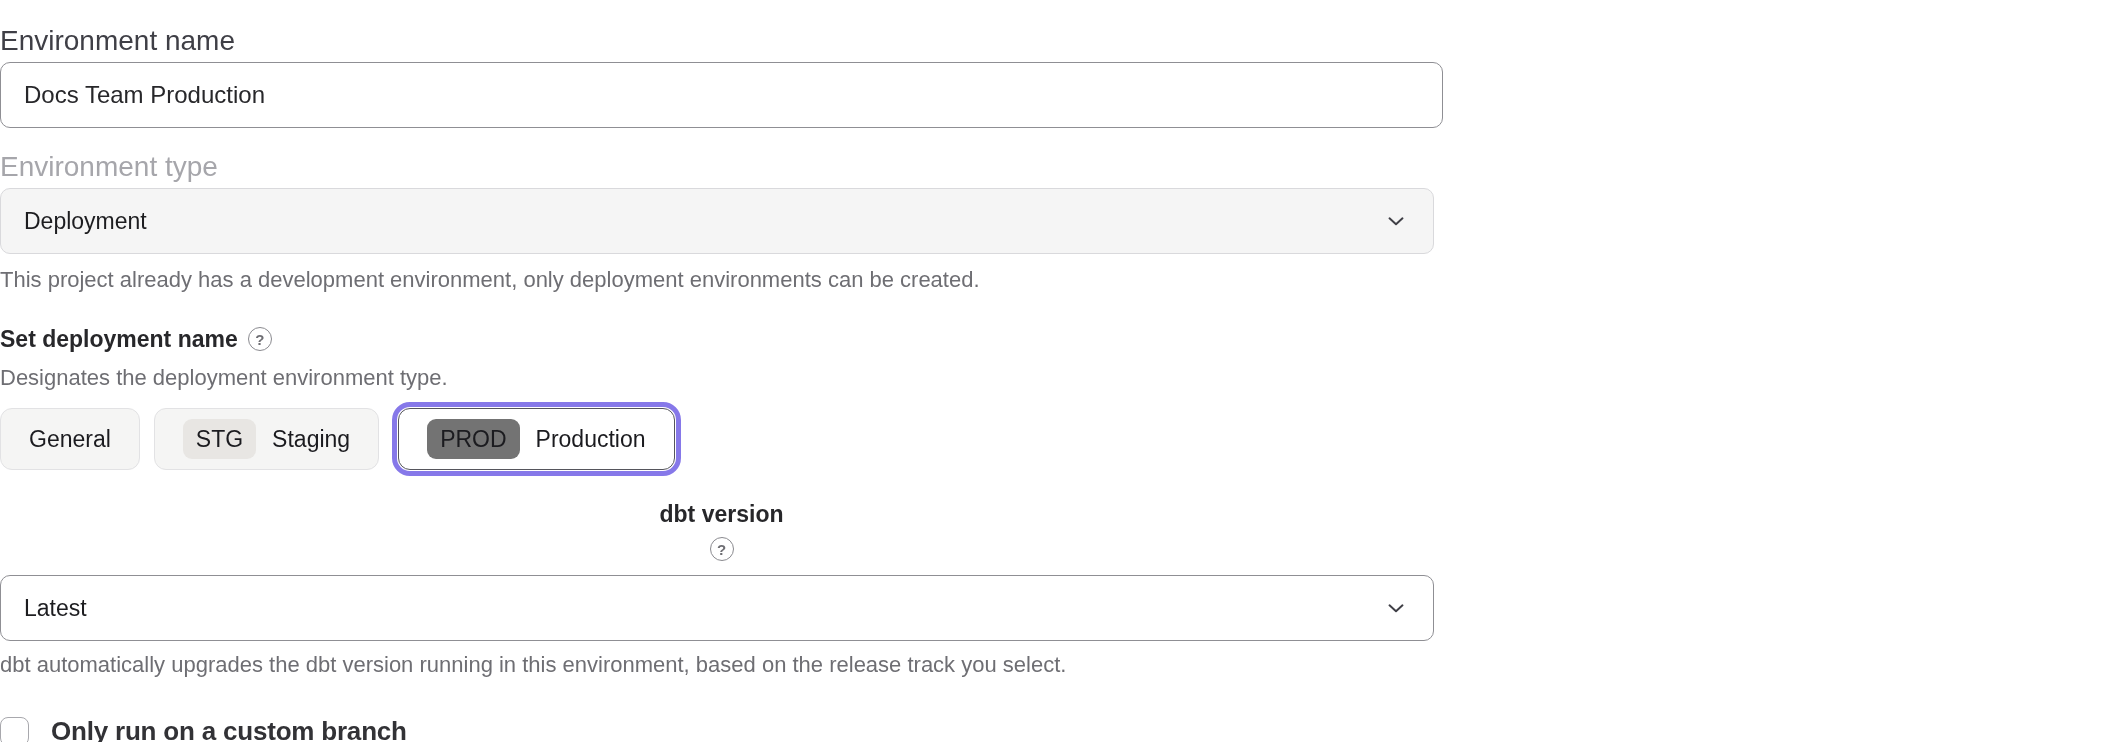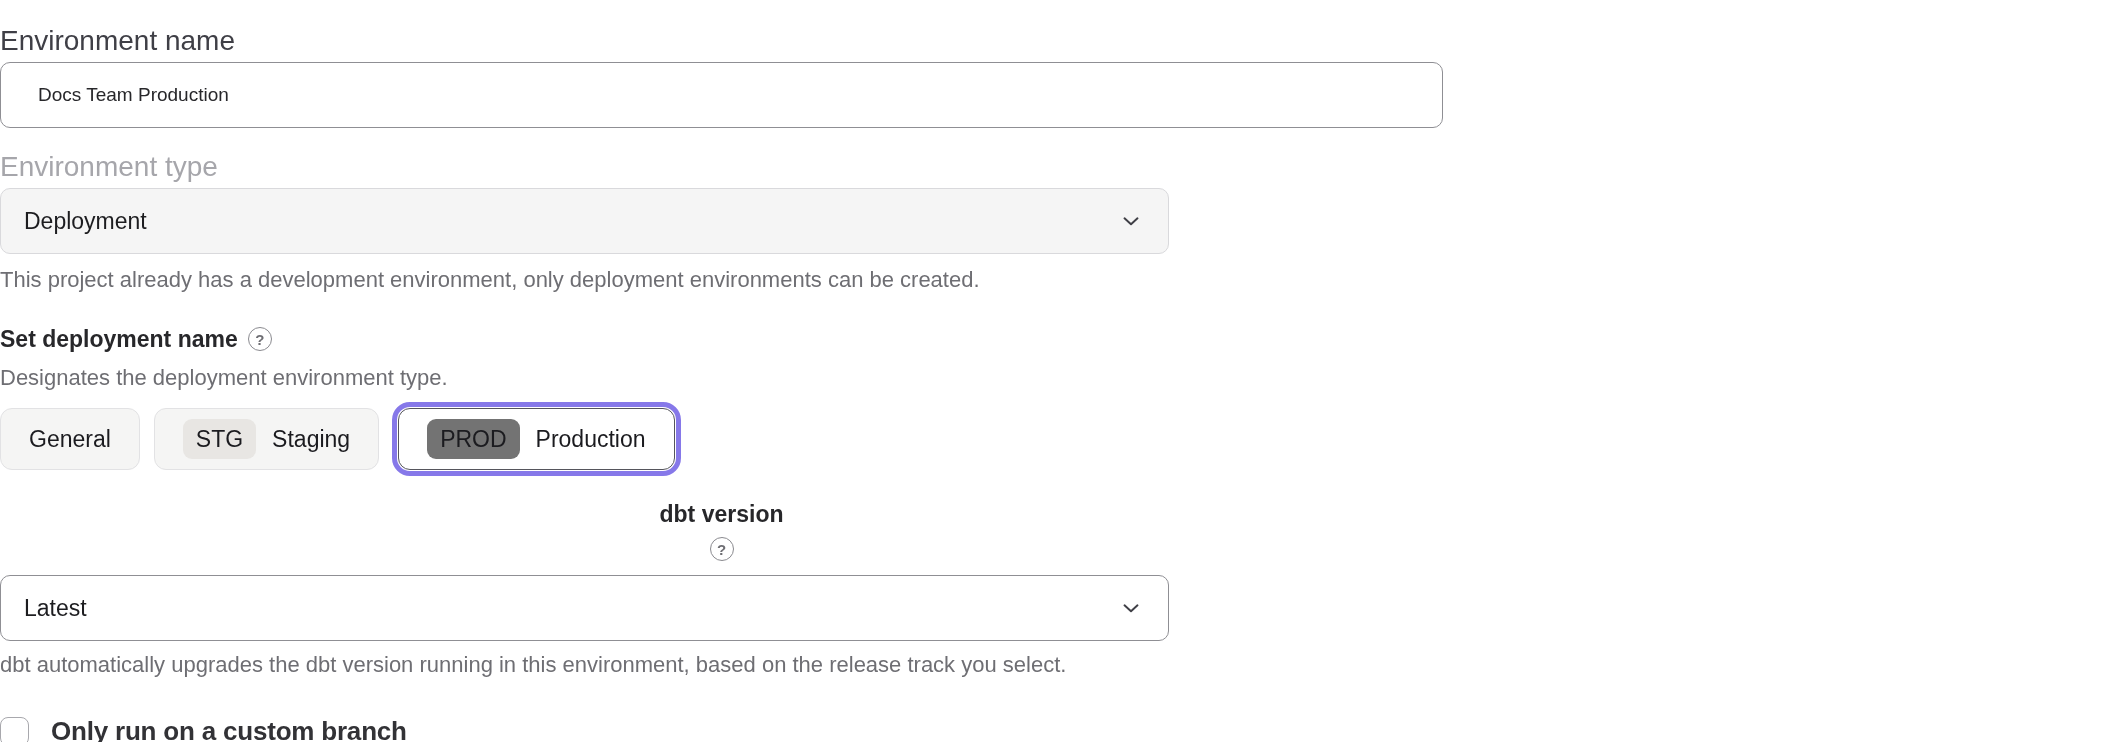--- a/index.html
+++ b/index.html
@@ -39,33 +39,33 @@
   }
   .field-label.disabled { color: #a6a6ab; }
 
   .text-input {
     display: block;
     width: 1443px;
     height: 66px;
     margin-top: 9px;
     border: 1.5px solid #8f8f94;
     border-radius: 10px;
-    padding: 0 37px;
+    padding: 0 23px;
     font-family: inherit;
-    font-size: 19px;
+    font-size: 24px;
     color: #27272a;
     background: #ffffff;
     outline: none;
   }
 
   .select-box {
     position: relative;
     display: flex;
     align-items: center;
-    width: 1169px;
+    width: 1434px;
     height: 66px;
     margin-top: 9px;
     border: 1.5px solid #8f8f94;
     border-radius: 10px;
     padding: 0 23px;
     font-size: 23px;
     font-weight: 500;
     color: #1d1d20;
     background: #ffffff;
     cursor: pointer;

